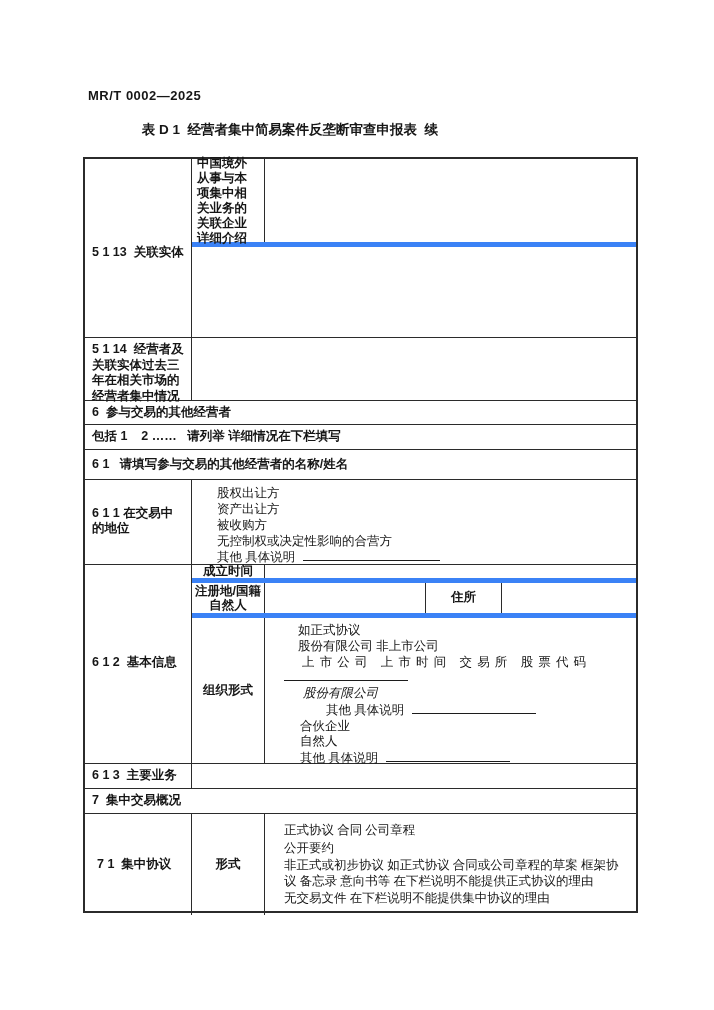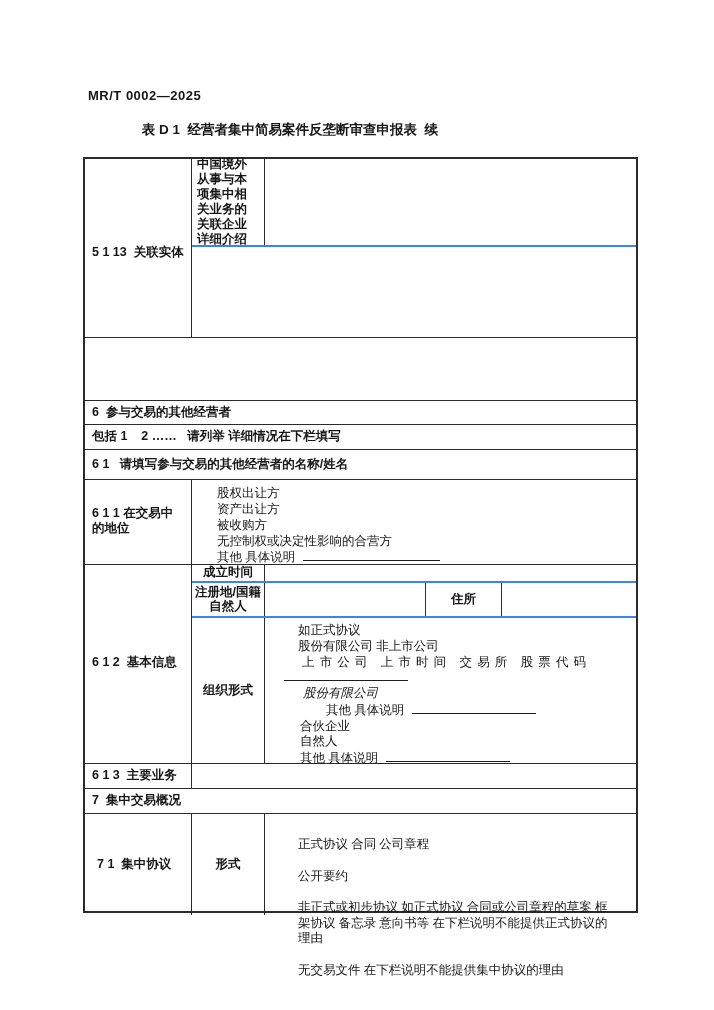--- a/index.html
+++ b/index.html
@@ -22,42 +22,42 @@
     display:flex;flex-direction:column;font-size:12.5px;
   }
   .row{display:flex;border-bottom:1px solid #2b2b2b;box-sizing:border-box;flex:0 0 auto;}
   .row:last-child{border-bottom:none;}
   .c{border-right:1px solid #2b2b2b;box-sizing:border-box;flex:0 0 auto;}
   .c.last{border-right:none;}
   .c1{width:107px;}
   .c2{width:73px;}
   .c3{flex:1 1 auto;}
   .stack{display:flex;flex-direction:column;flex:1 1 auto;}
-  .subrow{display:flex;border-bottom:2px solid #3b82f6;box-sizing:border-box;}
+  .subrow{display:flex;border-bottom:5px solid #3b82f6;box-sizing:border-box;}
   .subrow:last-child{border-bottom:none;}
   .lbl{font-weight:bold;white-space:pre-wrap;line-height:15.5px;}
   .padlbl{padding:4px 4px 2px 7px;}
   .vcenter{display:flex;align-items:center;}
   .hcenter{justify-content:center;text-align:center;}
   .wrapcell{padding:0 5px;line-height:15px;}
   .fullrow{align-items:center;padding-left:7px;}
   .serif{font-family:"Liberation Serif",serif;font-weight:normal;}
   .opts{padding:5px 6px 0 25px;line-height:16px;}
   .u{display:inline-block;border-bottom:1px solid #1c1c1c;height:11px;vertical-align:baseline;}
   .org{padding:5px 6px 0 0;line-height:15.9px;}
   .ln{white-space:pre;}
   .ind33{margin-left:33px;}
   .ind37{margin-left:37px;letter-spacing:1px;}
   .ind59{margin-left:38px;font-style:italic;}
   .ind61{margin-left:61px;}
   .ind35{margin-left:35px;}
   .blankline{margin-left:19px;width:124px;border-bottom:1.5px solid #1c1c1c;height:9px;margin-bottom:5px;}
   .pre-line{white-space:pre-line;}
   .agreement{padding:7px 8px 0 17px;line-height:15.6px;}
-  .agreement .aline{margin:16px;}
+  .agreement .aline{margin:2px;}
 </style>
 </head>
 <body>
 
 <div class="page">
 
   <div class="doc-number">MR/T 0002—2025</div>
   <div class="doc-title">表 D 1  经营者集中简易案件反垄断审查申报表  续</div>
 
   <div class="tbl">
@@ -69,20 +69,21 @@
           <div class="c c2 lbl vcenter wrapcell">中国境外从事与本项集中相关业务的关联企业详细介绍</div>
           <div class="c c3 last serif"></div>
         </div>
         <div class="subrow" style="height:91px;">
           <div class="c c3 last serif"></div>
         </div>
       </div>
     </div>
 
     <div class="row" style="height:63px;">
+      <div class="c c1 lbl padlbl">5 1 14  经营者及关联实体过去三年在相关市场的经营者集中情况</div>
       <div class="c c3 last serif"></div>
     </div>
 
     <div class="row fullrow lbl" style="height:24px;display:flex;">6  参与交易的其他经营者</div>
 
     <div class="row fullrow lbl" style="height:25px;display:flex;">包括 1    2 ……   请列举 详细情况在下栏填写</div>
 
     <div class="row fullrow lbl" style="height:30px;display:flex;">6 1   请填写参与交易的其他经营者的名称/姓名</div>
 
     <div class="row" style="height:85px;">

